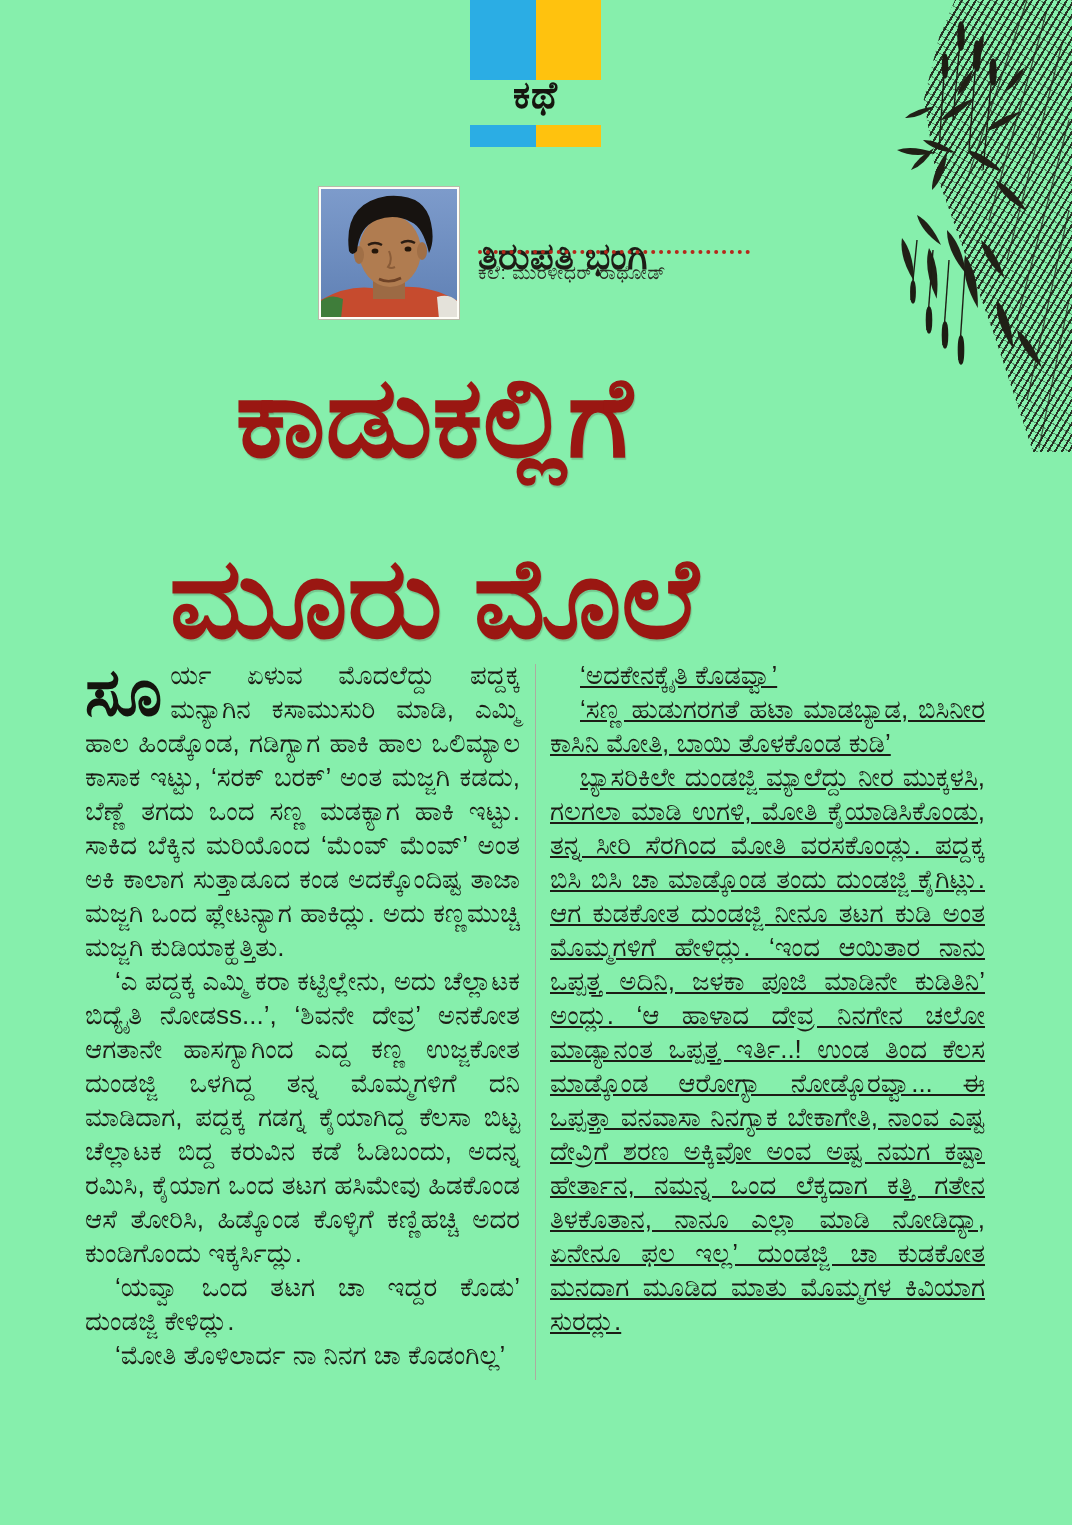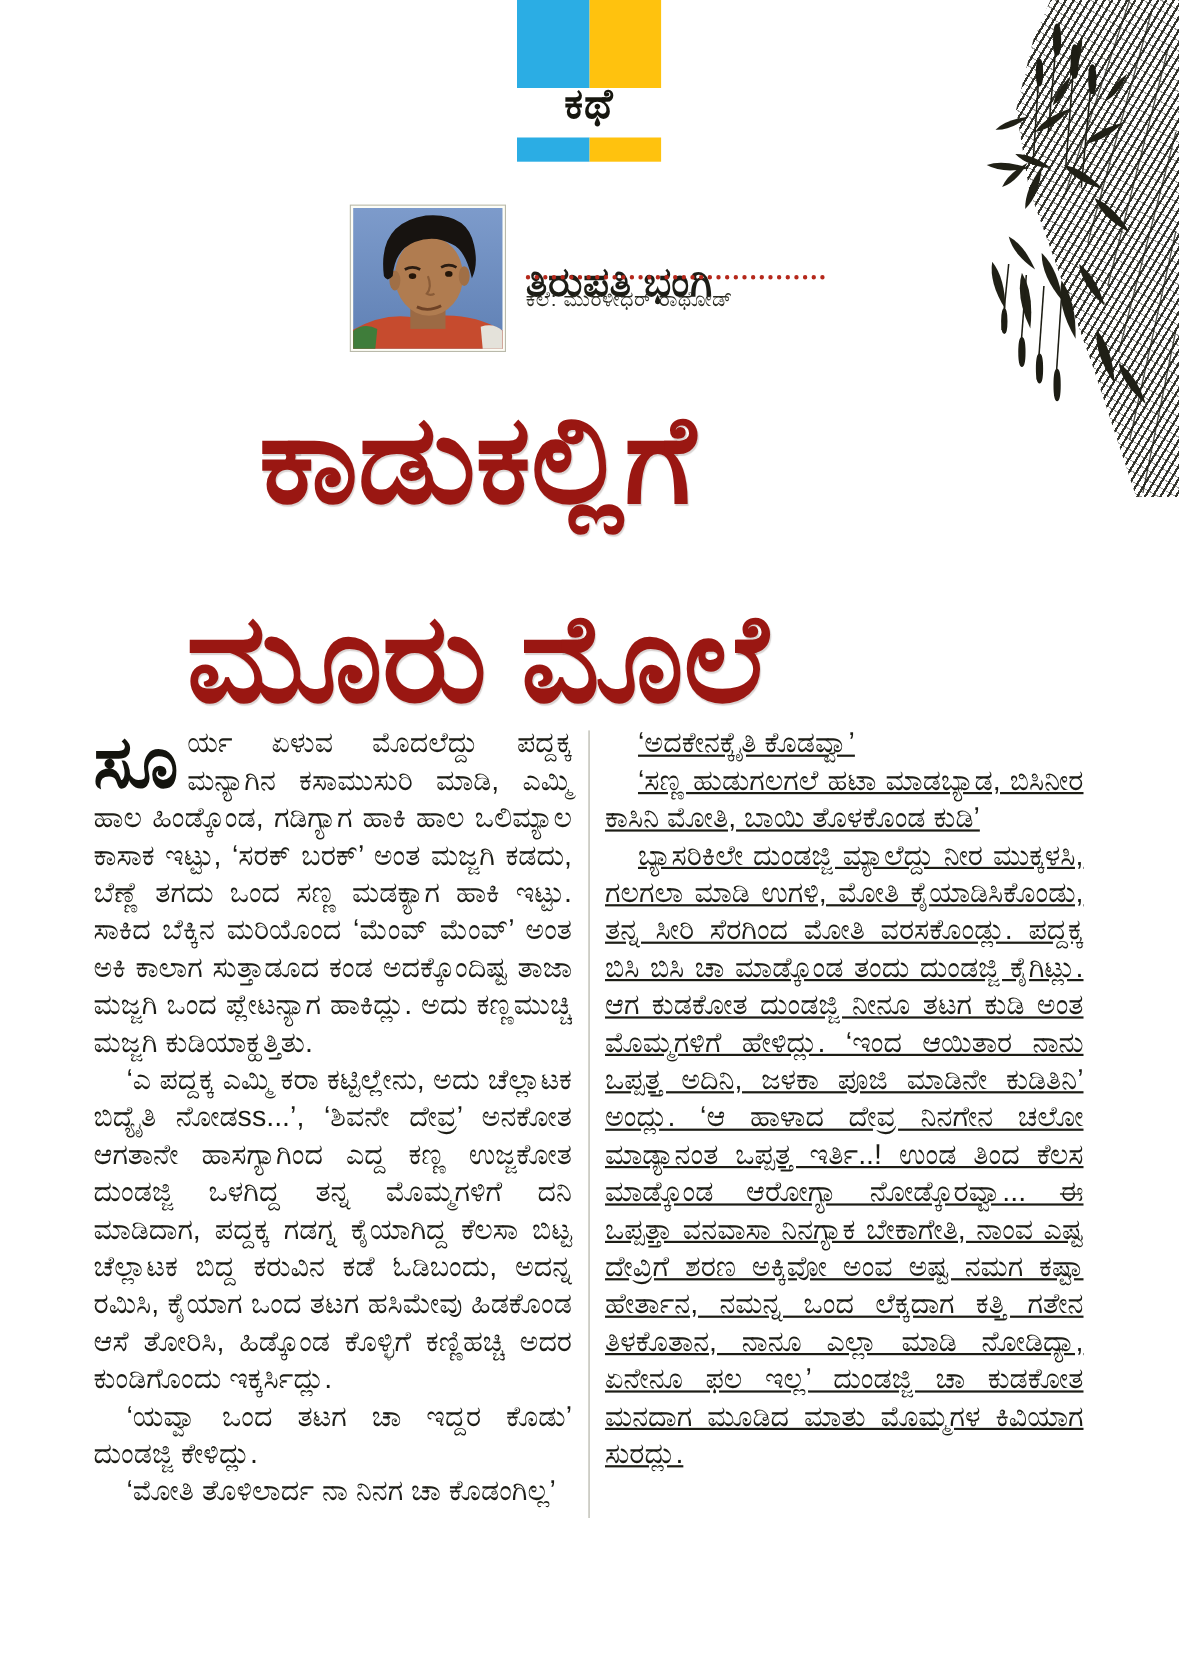--- a/index.html
+++ b/index.html
@@ -1,18 +1,18 @@
 <!DOCTYPE html>
 <html><head>
 <meta charset="utf-8">
 <style>
   html,body{margin:0;padding:0;background:#d8d8d0;}
   .page{
     position:relative;width:1072px;height:1525px;margin:0 auto;
-    background:#ffffff;overflow:hidden;
+    background:#86efac;overflow:hidden;
     font-family:"Liberation Sans","DejaVu Sans",sans-serif;
     color:#1b1b15;
   }
 
   
   .bamboo-wrap{position:absolute;top:0;right:0;width:195px;height:452px;}
   .bamboo-mass{
     position:absolute;top:0;right:0;width:195px;height:452px;
     clip-path:polygon(40% 0,100% 0,100% 100%,80% 100%,60% 74%,30% 38%,24% 22%,32% 8%);
     background:
@@ -190,18 +190,18 @@
     </p>
     <p class="indent">‘ಎ ಪದ್ದಕ್ಕ ಎಮ್ಮಿ ಕರಾ ಕಟ್ಟಿಲ್ಲೇನು, ಅದು ಚೆಲ್ಲಾಟಕ ಬಿದ್ಯೈತಿ ನೋಡss...’, ‘ಶಿವನೇ ದೇವ್ರ’ ಅನಕೋತ ಆಗತಾನೇ ಹಾಸಗ್ಯಾಗಿಂದ ಎದ್ದ ಕಣ್ಣ ಉಜ್ಜಕೋತ ದುಂಡಜ್ಜಿ ಒಳಗಿದ್ದ ತನ್ನ ಮೊಮ್ಮಗಳಿಗೆ ದನಿ ಮಾಡಿದಾಗ, ಪದ್ದಕ್ಕ ಗಡಗ್ನ ಕೈಯಾಗಿದ್ದ ಕೆಲಸಾ ಬಿಟ್ಟ ಚೆಲ್ಲಾಟಕ ಬಿದ್ದ ಕರುವಿನ ಕಡೆ ಓಡಿಬಂದು, ಅದನ್ನ ರಮಿಸಿ, ಕೈಯಾಗ ಒಂದ ತಟಗ ಹಸಿಮೇವು ಹಿಡಕೊಂಡ ಆಸೆ ತೋರಿಸಿ, ಹಿಡ್ಕೊಂಡ ಕೊಳ್ಳಿಗೆ ಕಣ್ಣಿಹಚ್ಚಿ ಅದರ ಕುಂಡಿಗೊಂದು ಇಕ್ಕರ್ಸಿದ್ಲು.</p>
     <p class="indent">‘ಯವ್ವಾ ಒಂದ ತಟಗ ಚಾ ಇದ್ದರ ಕೊಡು’ ದುಂಡಜ್ಜಿ ಕೇಳಿದ್ಲು.</p>
     <p class="indent">‘ಮೋತಿ ತೊಳಿಲಾರ್ದ ನಾ ನಿನಗ ಚಾ ಕೊಡಂಗಿಲ್ಲ’</p>
   </div>
 
   <div class="col-divider"></div>
 
   <div class="col right">
     <p class="indent">‘ಅದಕೇನಕ್ಕೈತಿ ಕೊಡವ್ವಾ’</p>
-    <p class="indent">‘ಸಣ್ಣ ಹುಡುಗಲಗಲೆ ಹಟಾ ಮಾಡಬ್ಯಾಡ, ಬಿಸಿನೀರ ಕಾಸಿನಿ ಮೋತಿ, ಬಾಯಿ ತೊಳಕೊಂಡ ಕುಡಿ’</p>
+    <p class="indent">‘ಸಣ್ಣ ಹುಡುಗರಗತೆ ಹಟಾ ಮಾಡಬ್ಯಾಡ, ಬಿಸಿನೀರ ಕಾಸಿನಿ ಮೋತಿ, ಬಾಯಿ ತೊಳಕೊಂಡ ಕುಡಿ’</p>
     <p class="indent">ಬ್ಯಾಸರಿಕಿಲೇ ದುಂಡಜ್ಜಿ ಮ್ಯಾಲೆದ್ದು ನೀರ ಮುಕ್ಕಳಸಿ, ಗಲಗಲಾ ಮಾಡಿ ಉಗಳಿ, ಮೋತಿ ಕೈಯಾಡಿಸಿಕೊಂಡು, ತನ್ನ ಸೀರಿ ಸೆರಗಿಂದ ಮೋತಿ ವರಸಕೊಂಡ್ಲು. ಪದ್ದಕ್ಕ ಬಿಸಿ ಬಿಸಿ ಚಾ ಮಾಡ್ಕೊಂಡ ತಂದು ದುಂಡಜ್ಜಿ ಕೈಗಿಟ್ಲು. ಆಗ ಕುಡಕೋತ ದುಂಡಜ್ಜಿ ನೀನೂ ತಟಗ ಕುಡಿ ಅಂತ ಮೊಮ್ಮಗಳಿಗೆ ಹೇಳಿದ್ಲು. ‘ಇಂದ ಆಯಿತಾರ ನಾನು ಒಪ್ಪತ್ತ ಅದಿನಿ, ಜಳಕಾ ಪೂಜಿ ಮಾಡಿನೇ ಕುಡಿತಿನಿ’ ಅಂದ್ಲು. ‘ಆ ಹಾಳಾದ ದೇವ್ರ ನಿನಗೇನ ಚಲೋ ಮಾಡ್ಯಾನಂತ ಒಪ್ಪತ್ತ ಇರ್ತಿ..! ಉಂಡ ತಿಂದ ಕೆಲಸ ಮಾಡ್ಕೊಂಡ ಆರೋಗ್ಯಾ ನೋಡ್ಕೊರವ್ವಾ... ಈ ಒಪ್ಪತ್ತಾ ವನವಾಸಾ ನಿನಗ್ಯಾಕ ಬೇಕಾಗೇತಿ, ನಾಂವ ಎಷ್ಟ ದೇವ್ರಿಗೆ ಶರಣ ಅಕ್ಕಿವೋ ಅಂವ ಅಷ್ಟ ನಮಗ ಕಷ್ಟಾ ಹೇರ್ತಾನ, ನಮನ್ನ ಒಂದ ಲೆಕ್ಕದಾಗ ಕತ್ತಿ ಗತೇನ ತಿಳಕೊತಾನ, ನಾನೂ ಎಲ್ಲಾ ಮಾಡಿ ನೋಡಿದ್ಯಾ, ಏನೇನೂ ಫಲ ಇಲ್ಲ’ ದುಂಡಜ್ಜಿ ಚಾ ಕುಡಕೋತ ಮನದಾಗ ಮೂಡಿದ ಮಾತು ಮೊಮ್ಮಗಳ ಕಿವಿಯಾಗ ಸುರದ್ಲು.</p>
   </div>
 
 
 </div>
 
 </body></html>

